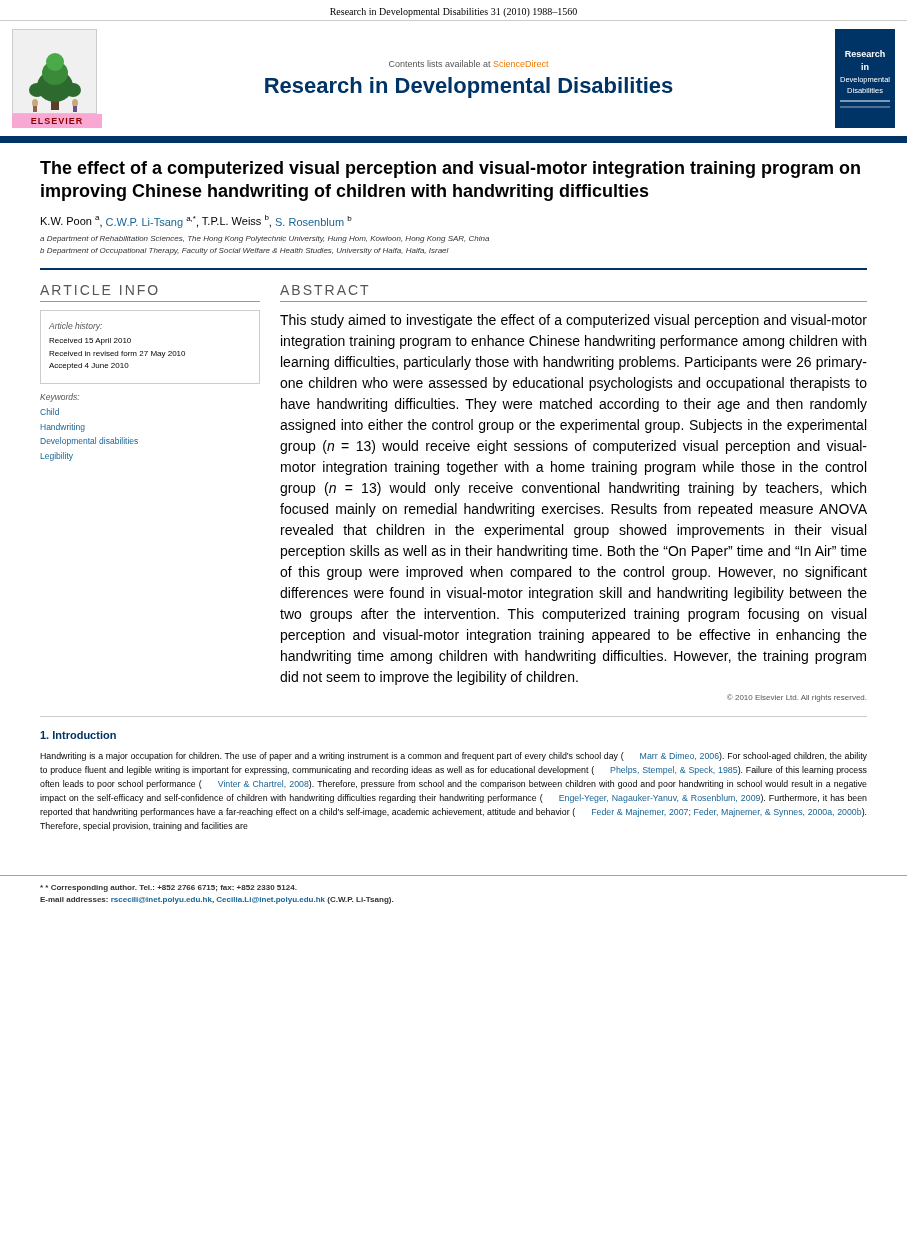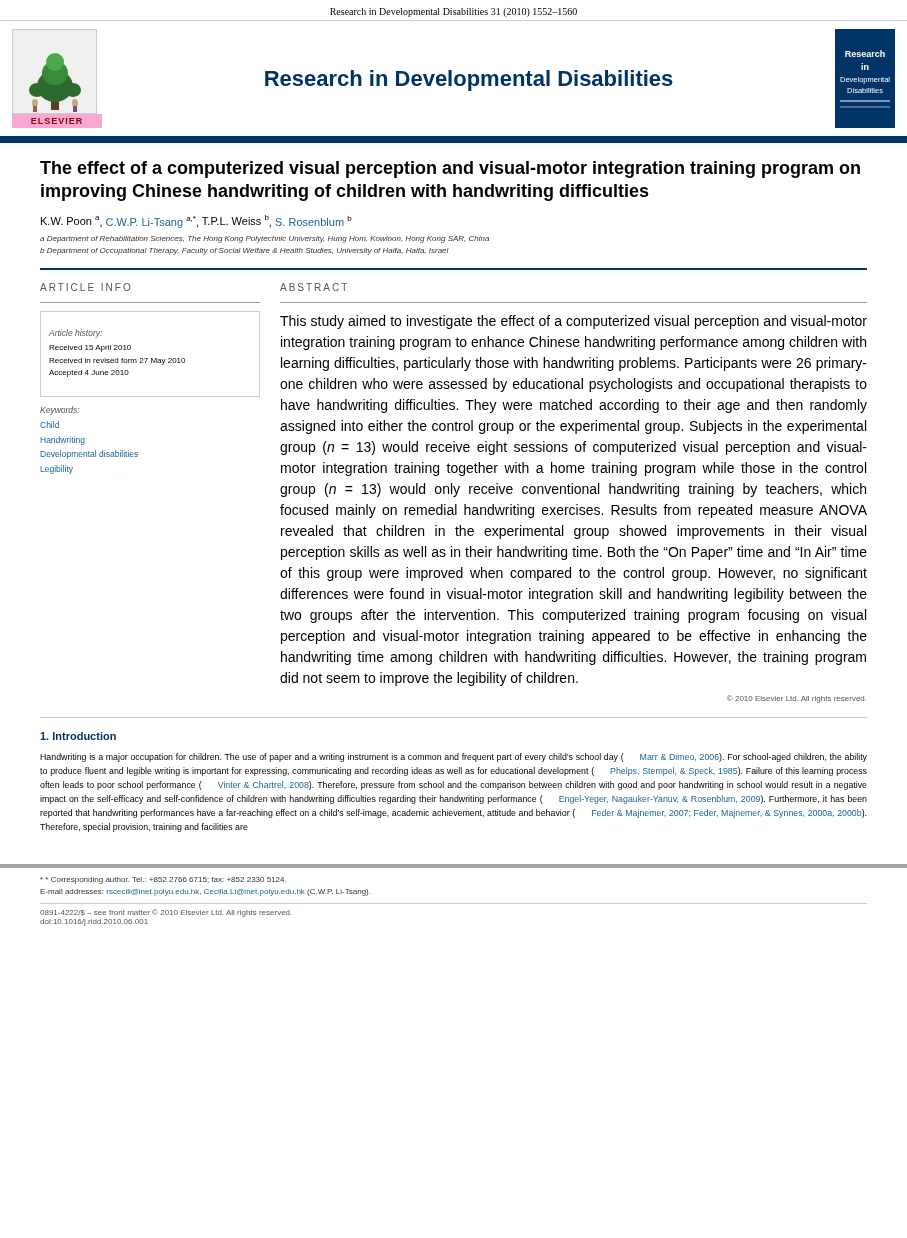--- a/index.html
+++ b/index.html
@@ -166,32 +166,32 @@
     .left-col {
       width: 220px;
       flex-shrink: 0;
     }
     .right-col {
       flex: 1;
     }
 
     .section-label {
       font-family: Arial, sans-serif;
-      font-size: 10px;
+      font-size: 14px;
       letter-spacing: 2px;
       color: #555;
       text-transform: uppercase;
       border-bottom: 1px solid #999;
-      padding-bottom: 9px;
+      padding-bottom: 3px;
       margin-bottom: 8px;
     }
 
     .article-info-block {
       border: 1px solid #ccc;
-      padding: 16px 8px;
+      padding: 10px 8px;
       margin-bottom: 8px;
     }
     .info-subtitle {
       font-family: Arial, sans-serif;
       font-size: 8.5px;
       font-style: italic;
       color: #555;
       margin-bottom: 4px;
     }
     .info-line {
@@ -262,26 +262,27 @@
       color: #000;
     }
     .body-text .ref-link {
       color: #1a6496;
       cursor: pointer;
       padding-left: 16px;
     }
 
     
     .footer {
-      border-top: 4px solid #a3a3a3;
-      margin-top: 20px;
+      border-top: 1px solid #a3a3a3;
+      margin-top: 32px;
       padding-top: 6px;
       padding-left: 40px;
       padding-right: 40px;
       padding-bottom: 8px;
+      font-weight: bold;
     }
     .footnote-line {
       font-family: Arial, sans-serif;
       font-size: 8px;
       color: #333;
       line-height: 1.5;
     }
     .footnote-line a {
       color: #1a6496;
     }
@@ -291,21 +292,21 @@
       color: #555;
       margin-top: 5px;
       border-top: 1px solid #ccc;
       padding-top: 4px;
     }
   </style>
 </head>
 <body>
 
 <div class="top-bar">
-  <span>Research in Developmental Disabilities 31 (2010) 1552–1560</span>
+  <span>Research in Developmental Disabilities 31 (2010) 1988–1560</span>
 </div>
 
 <div class="journal-header">
 
   <div class="journal-logo">
     <div class="journal-logo-img">
 
       <svg class="elsevier-tree" viewBox="0 0 80 65" xmlns="http://www.w3.org/2000/svg">
 
         <rect x="36" y="50" width="8" height="12" fill="#5a3e28"></rect>
@@ -319,20 +320,24 @@
         <ellipse cx="20" cy="55" rx="3" ry="4" fill="#c8a878"></ellipse>
         <rect x="18" y="58" width="4" height="6" fill="#8b6347"></rect>
         <ellipse cx="60" cy="55" rx="3" ry="4" fill="#c8a878"></ellipse>
         <rect x="58" y="58" width="4" height="6" fill="#6b4f8b"></rect>
       </svg>
     </div>
     <div class="elsevier-label">ELSEVIER</div>
   </div>
 
   <div class="journal-center">
+    <div class="contents-line">
+      <span>Contents lists available at</span>
+      <span class="sciencedirect-link">ScienceDirect</span>
+    </div>
     <div class="journal-title-big">Research in Developmental Disabilities</div>
   </div>
 
   <div class="journal-right-box">
     <div class="rdd-title">Research</div>
     <div class="rdd-title">in</div>
     <div class="rdd-sub">Developmental</div>
     <div class="rdd-sub">Disabilities</div>
 
     <div style="width:50px;height:2px;background:#fff;margin-top:3px;opacity:0.5;"></div>
@@ -405,17 +410,13 @@
   <div class="footnote-line">
     <span>* </span>
     <span>* Corresponding author. Tel.: +852 2766 6715; fax: +852 2330 5124.</span>
   </div>
   <div class="footnote-line">
     <span>E-mail addresses:</span>
     <a class="ref-link">rscecili@inet.polyu.edu.hk</a>,
     <a class="ref-link">Cecilia.Li@inet.polyu.edu.hk</a>
     <span>(C.W.P. Li-Tsang).</span>
   </div>
-  <div class="footer-bottom">
-    <div>0891-4222/$ – see front matter © 2010 Elsevier Ltd. All rights reserved.</div>
-    <div>doi:10.1016/j.ridd.2010.06.001</div>
-  </div>
 </div>
 
 </body></html>

